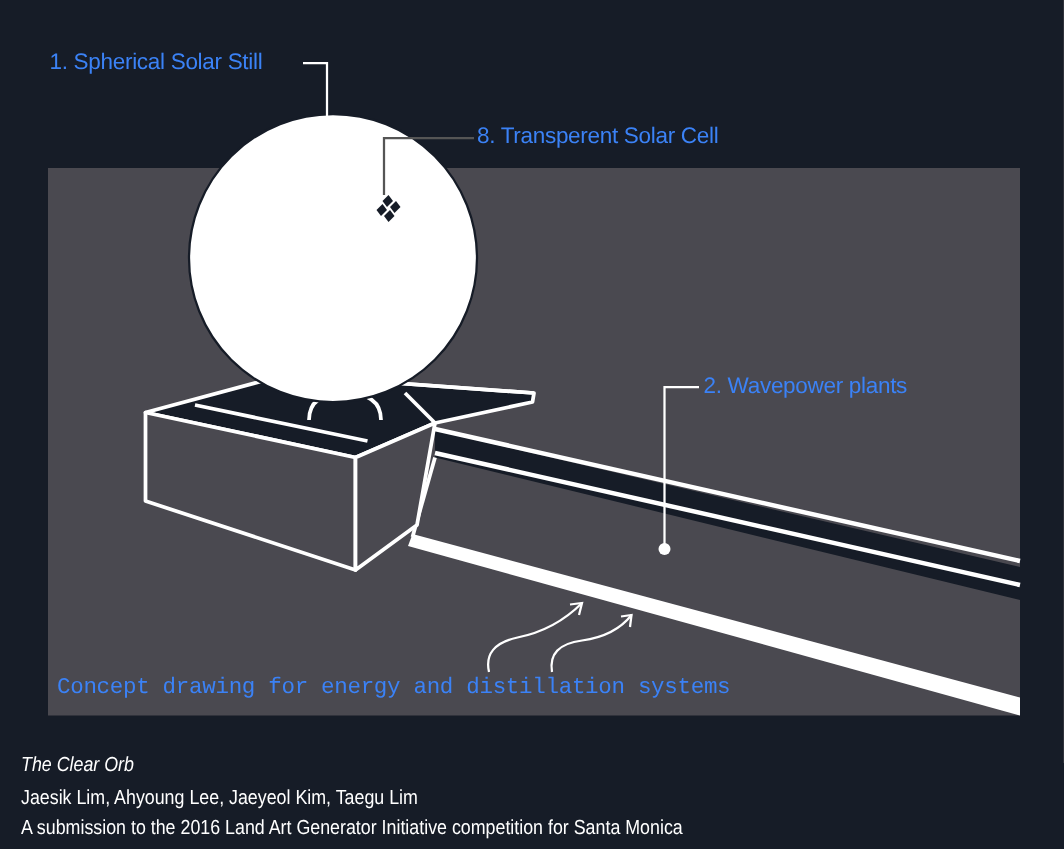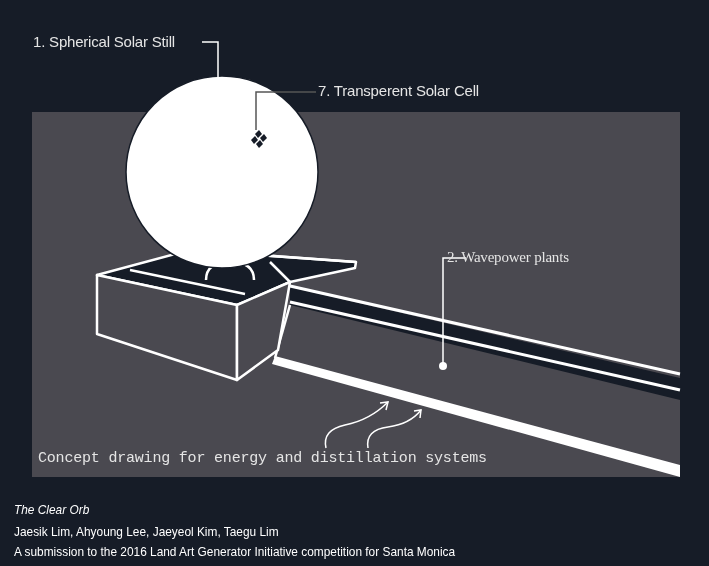--- a/index.html
+++ b/index.html
@@ -1,20 +1,20 @@
 <!DOCTYPE html>
 <html><head>
 <meta charset="utf-8">
 <style>
   html, body { margin:0; padding:0; }
   body { width:709px; height:566px; background:#161c27; position:relative; overflow:hidden;
          font-family:"Liberation Sans", sans-serif; color:#fff; }
   .panel { position:absolute; left:32px; top:112px; width:648px; height:365px; background:#4a4950; }
   svg.art { position:absolute; left:0; top:0; }
-  .label { position:absolute; color:#e5e5e5; font-size:15px; white-space:nowrap; letter-spacing:-0.2px; }
+  .label { position:absolute; color:#3b82f6; font-size:15px; white-space:nowrap; letter-spacing:-0.2px; }
   .caption { position:absolute; left:14px; font-size:13.5px; color:#fff; white-space:nowrap; transform:scaleX(0.88); transform-origin:left; }
   .caption.title { font-style:italic; }
 </style>
 </head>
 <body>
 
 <div class="panel"></div>
 
 <svg class="art" width="709" height="566" viewBox="0 0 709 566">
 
@@ -52,19 +52,19 @@
 
   <g fill="none" stroke="#fff" stroke-width="1.5">
     <path d="M326,448 Q322,430 345,425 Q370,420 388,402"></path>
     <polyline points="380,403 388,402 386,410"></polyline>
     <path d="M368,448 Q365,430 388,427 Q410,424 421,410"></path>
     <polyline points="414,411 421,410 420,418"></polyline>
   </g>
 </svg>
 
 <div class="label" style="left:33px; top:33px;">1. Spherical Solar Still</div>
-<div class="label" style="left:318px; top:82px;">7. Transperent Solar Cell</div>
-<div class="label" style="left:447px; top:249px;font-family:Liberation Serif, serif;">2. Wavepower plants</div>
+<div class="label" style="left:318px; top:82px;">8. Transperent Solar Cell</div>
+<div class="label" style="left:469px; top:249px;">2. Wavepower plants</div>
 <div class="label" style="left:38px; top:450px;font-family:Liberation Mono, monospace;">Concept drawing for energy and distillation systems</div>
 
 <div class="caption title" style="top:502px;">The Clear Orb</div>
 <div class="caption" style="top:524px;">Jaesik Lim, Ahyoung Lee, Jaeyeol Kim, Taegu Lim</div>
 <div class="caption" style="top:544px;">A submission to the 2016 Land Art Generator Initiative competition for Santa Monica</div>
 
 </body></html>

